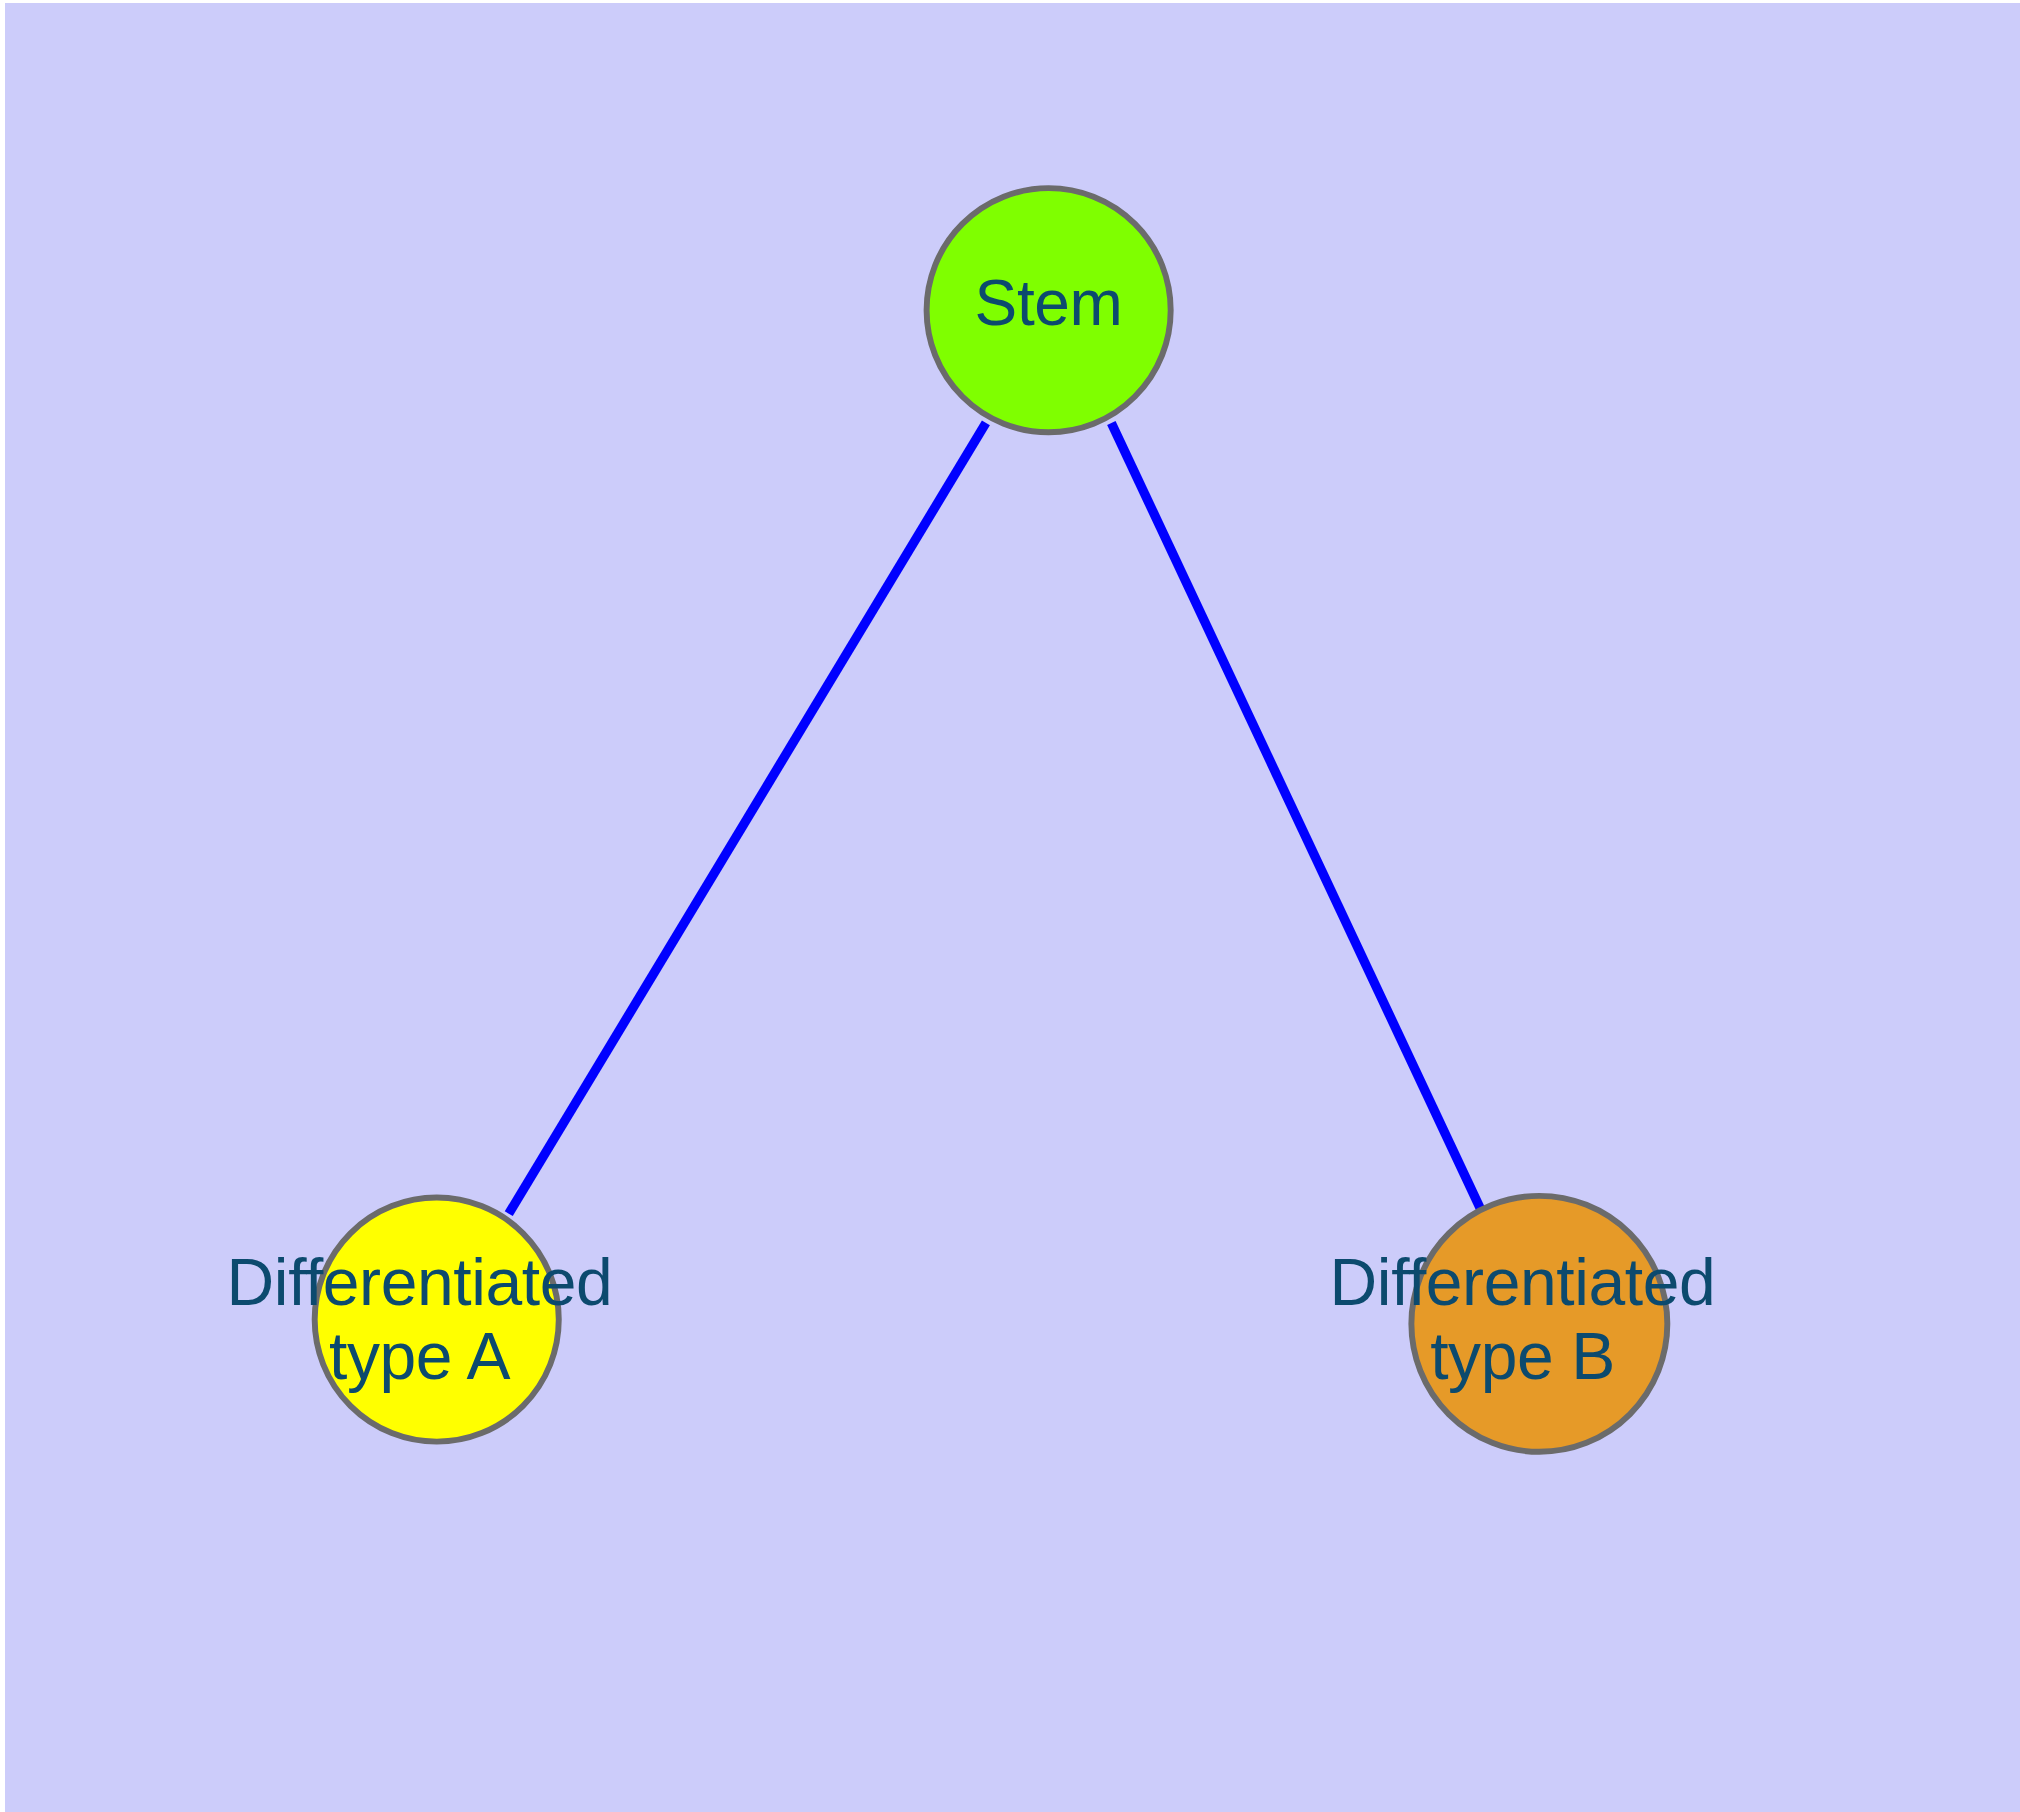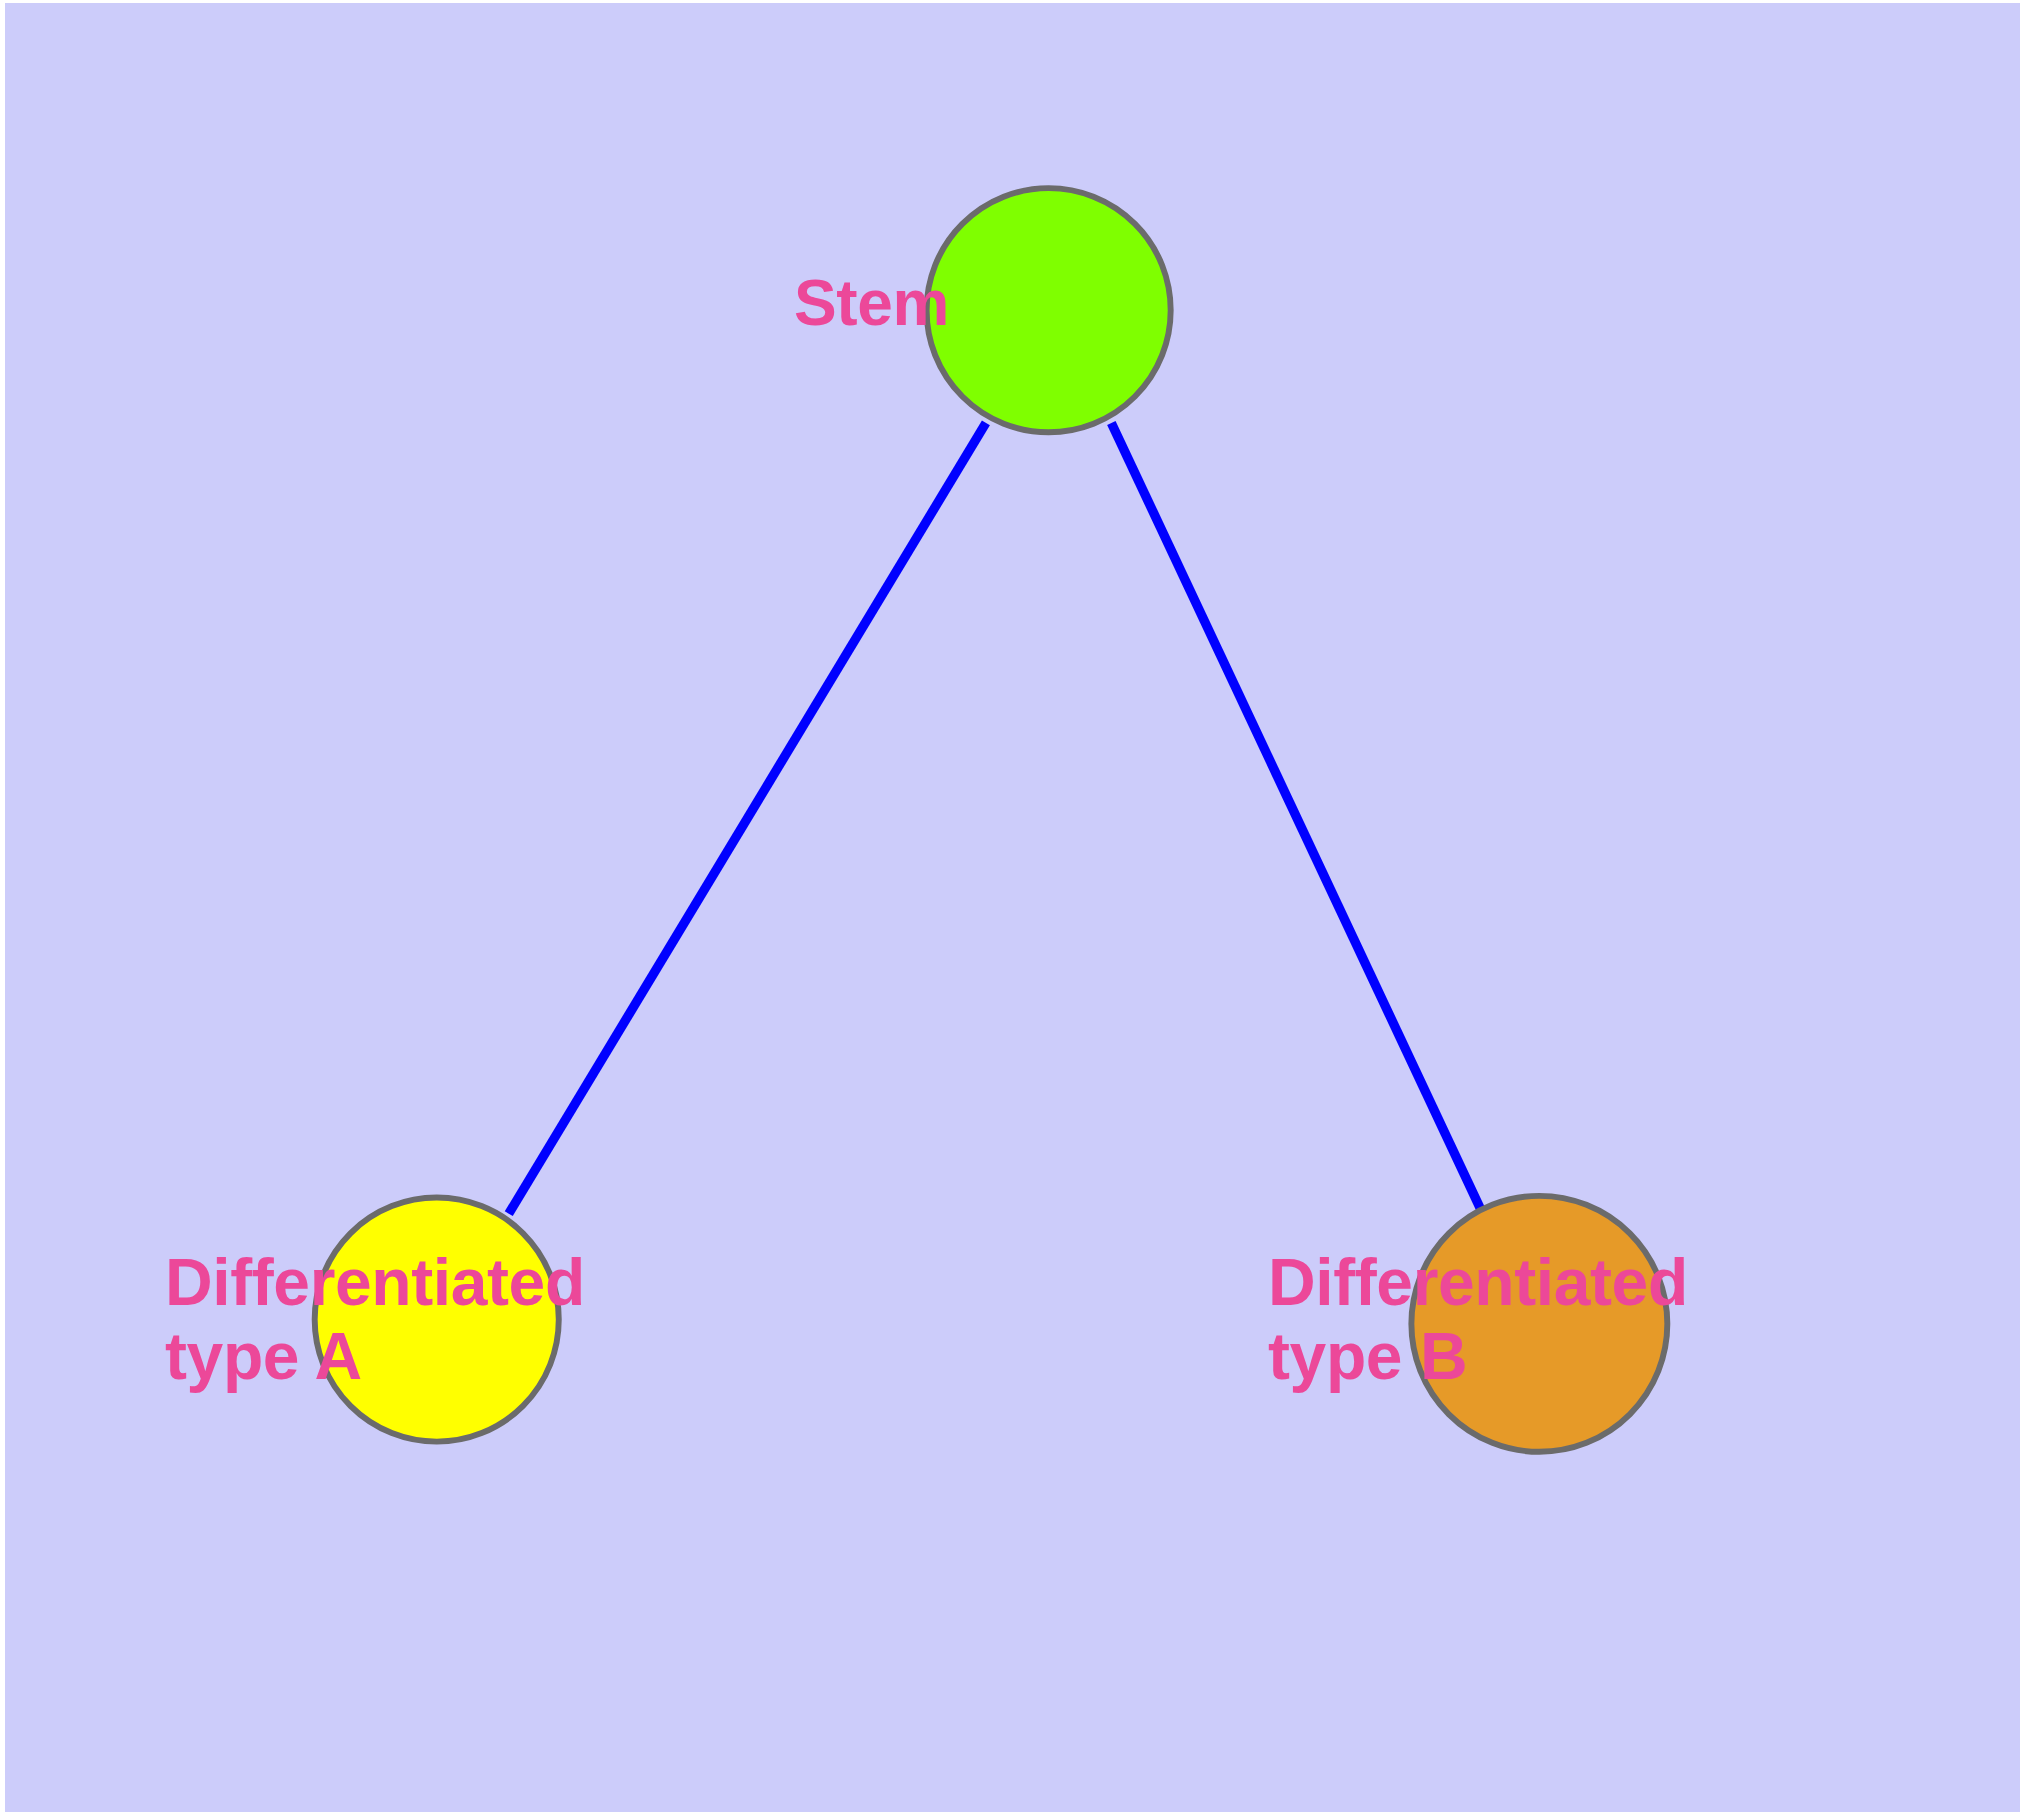--- a/index.html
+++ b/index.html
@@ -36,23 +36,23 @@
     stroke-width: 7;
   }
   .edge-line {
     stroke: #0000ff;
     stroke-width: 11;
     stroke-linecap: butt;
     fill: none;
   }
   .node-label {
     position: absolute;
-    color: #ec4899;
-    font-weight: bold;
-    text-align: left;
+    color: #0c4a6e;
+    font-weight: normal;
+    text-align: center;
     line-height: 1.12;
     white-space: pre;
     letter-spacing: -0.4px;
     pointer-events: none;
   }
   .label-stem {
     font-size: 64px;
     left: 794px;
     top: 268px;
     width: 509px;

